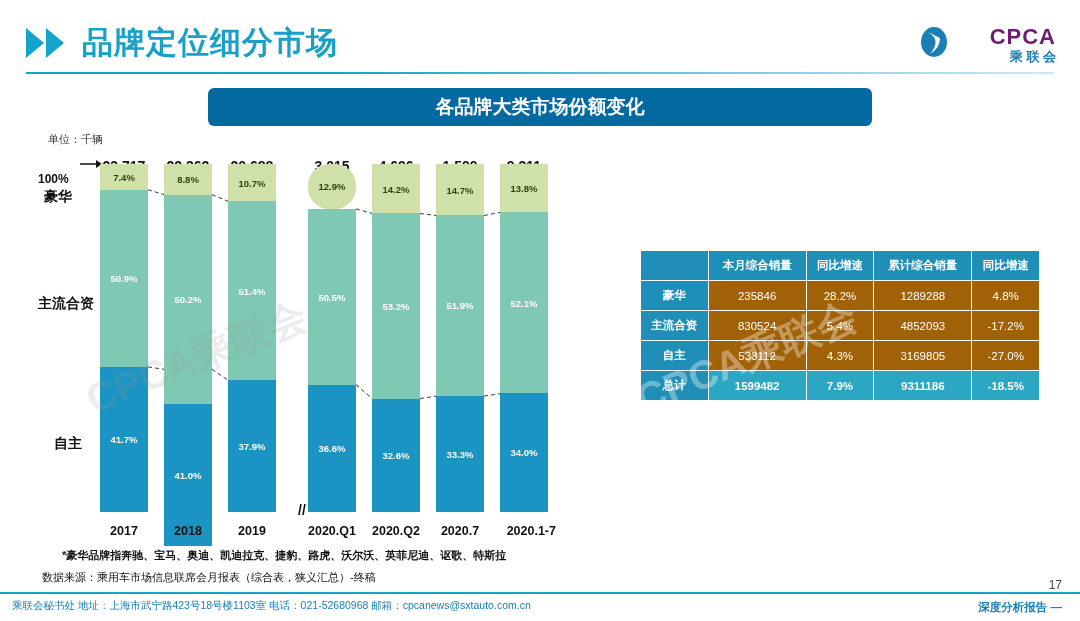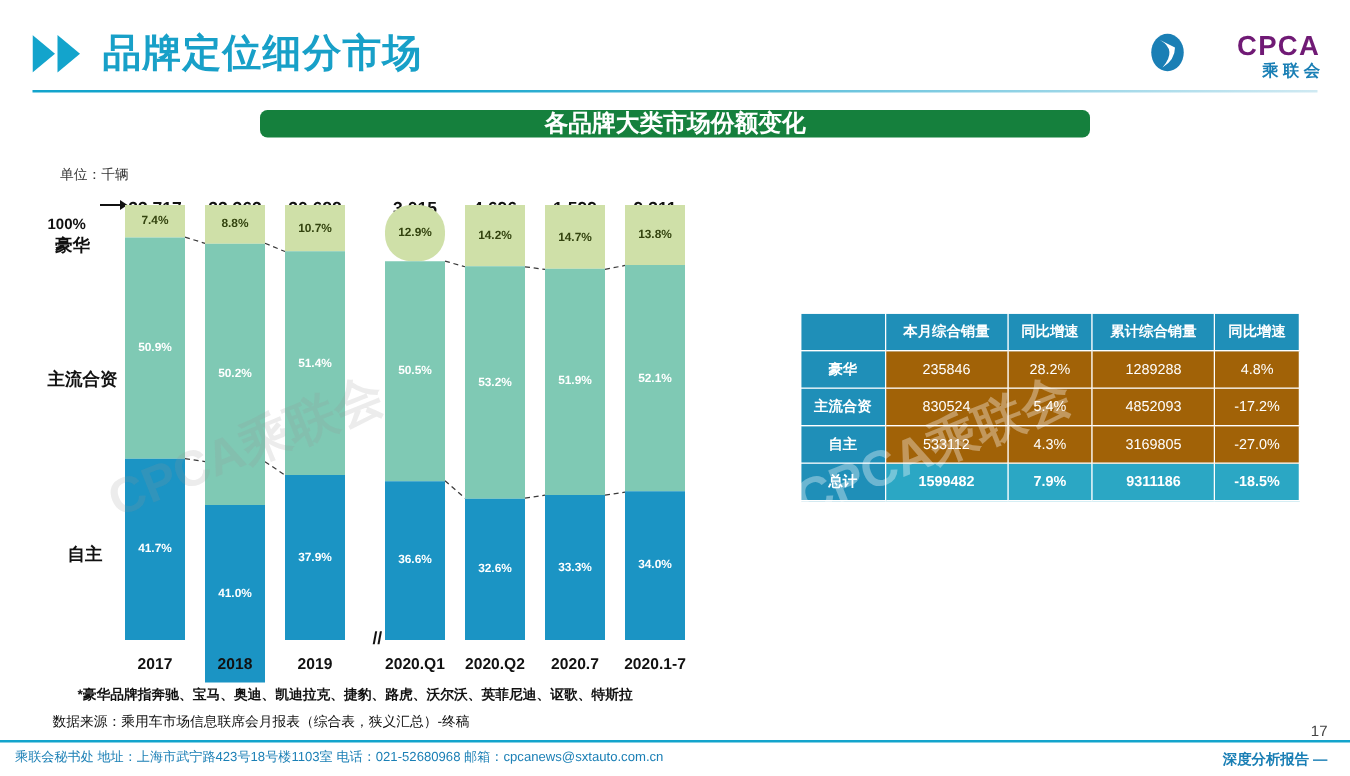--- a/index.html
+++ b/index.html
@@ -23,22 +23,22 @@
   #header-underline {
     position:absolute; left:26px; top:72px; width:1028px; height:2px;
     background:linear-gradient(to right,#13a4cc 0%, #13a4cc 30%, #cfe9f2 100%);
   }
   #logo { position:absolute; right:24px; top:22px; width:140px; height:44px; }
   #logo-text { position:absolute; right:24px; top:24px; font-size:22px; font-weight:bold; color:#701a75; letter-spacing:1px;}
   #logo-sub { position:absolute; right:24px; top:48px; font-size:13px; font-weight:bold; color:#1a7fb5;}
 
   
   #banner {
-    position:absolute; left:208px; top:88px; width:664px; height:22px;
-    background:#15803d; border-radius:6px;
+    position:absolute; left:208px; top:88px; width:664px; height:38px;
+    background:#0369a1; border-radius:6px;
     color:#fff; font-size:19px; font-weight:bold;
     display:flex; align-items:center; justify-content:center;
   }
 
   
   #unit-label { position:absolute; left:48px; top:132px; font-size:11px; color:#333; }
   #chart-area { position:absolute; left:40px; top:150px; width:540px; height:390px; }
 
   .col-total {
     position:absolute; font-size:14px; font-weight:bold; color:#111; text-align:center;
@@ -221,21 +221,21 @@
         <div class="seg lux" style="height: 48.024px;">
           <span>13.8%</span>
         </div>
         <div class="seg joint" style="height: 181.308px;">
           <span>52.1%</span>
         </div>
         <div class="seg own" style="height: 118.32px;">
           <span>34.0%</span>
         </div>
       </div>
-      <div class="xlabel" style="left: 452px;">2020.1-7</div>
+      <div class="xlabel" style="left: 452px; text-align: right;">2020.1-7</div>
     </div>
 </div>
 
 <div class="wm" id="wm1">CPCA乘联会</div>
 
 <div id="note1">*豪华品牌指奔驰、宝马、奥迪、凯迪拉克、捷豹、路虎、沃尔沃、英菲尼迪、讴歌、特斯拉</div>
 <div id="note2">数据来源：乘用车市场信息联席会月报表（综合表，狭义汇总）-终稿</div>
 
 <table id="table">
   <thead>

